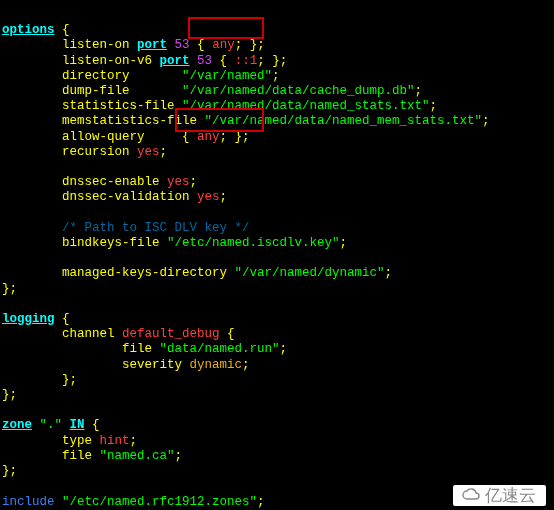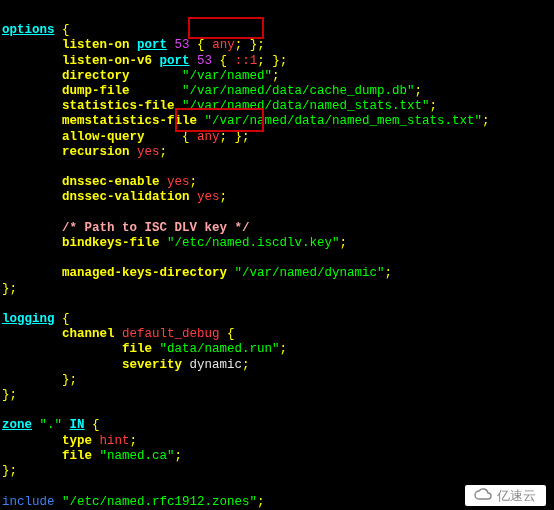--- a/index.html
+++ b/index.html
@@ -13,41 +13,41 @@
     font-size: 12.5px;
     line-height: 15.2px;
     color: #fff;
   }
   .screen {
     position: relative;
     padding: 8px 0 0 2px;
     white-space: pre;
   }
   .kw-cyan    { color: #00ffff; font-weight: bold; text-decoration: underline; }
-  .kw-yellow  { color: #ffff00; font-weight: bold; }
+  .kw-yellow  { color: #ffff00; font-weight: normal; }
   .kw-red     { color: #ff4040; font-weight: normal; }
   .str-green  { color: #00ff00; }
-  .comment    { color: #fca5a5; font-weight: bold; }
+  .comment    { color: #0369a1; font-weight: normal; }
   .kw-magenta { color: #3b82f6; }
   .num        { color: #d946ef; }
   .punct      { color: #ffff00; }
-  .plain      { color: #e5e5e5; }
+  .plain      { color: #eab308; }
   .hlbox {
     position: absolute;
     border: 2px solid #cc0000;
     pointer-events: none;
   }
   .watermark {
     position: absolute;
     bottom: 4px;
     right: 8px;
     background: #fff;
     color: #888;
     font-family: "Microsoft YaHei", Arial, sans-serif;
-    font-size: 13px;
+    font-size: 17px;
     padding: 3px 10px 3px 8px;
     border-radius: 2px;
     display: flex;
     align-items: center;
   }
   .watermark svg { margin-right: 4px; }
 </style>
 </head>
 <body>
 

